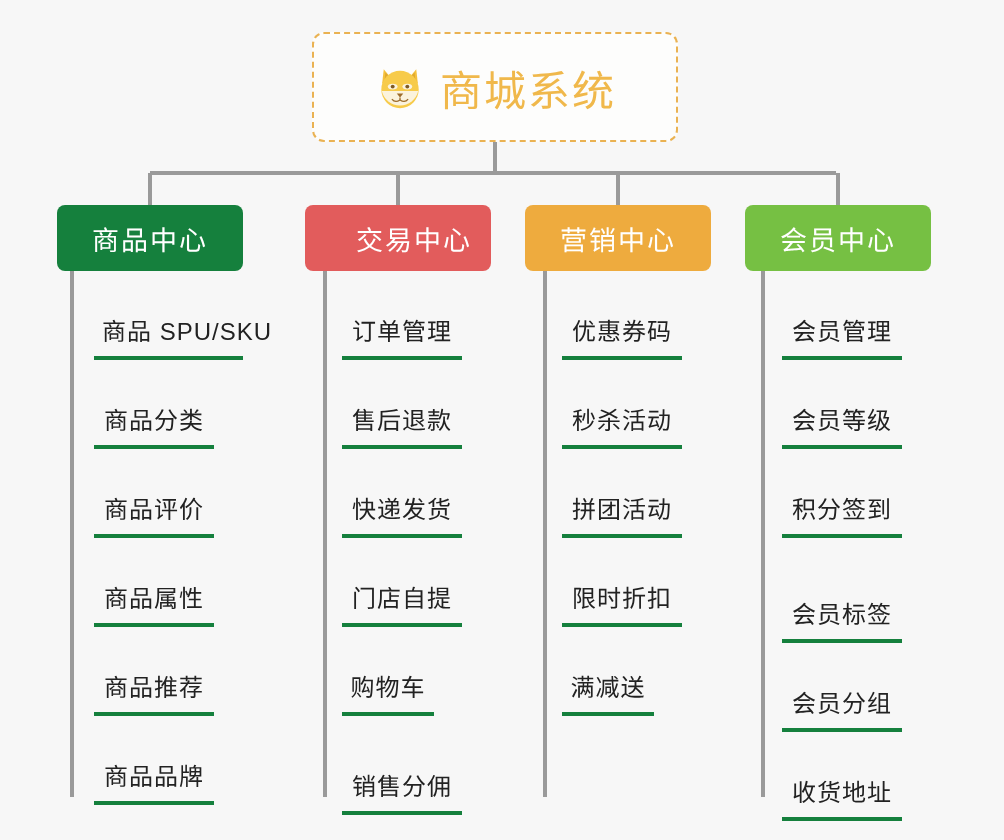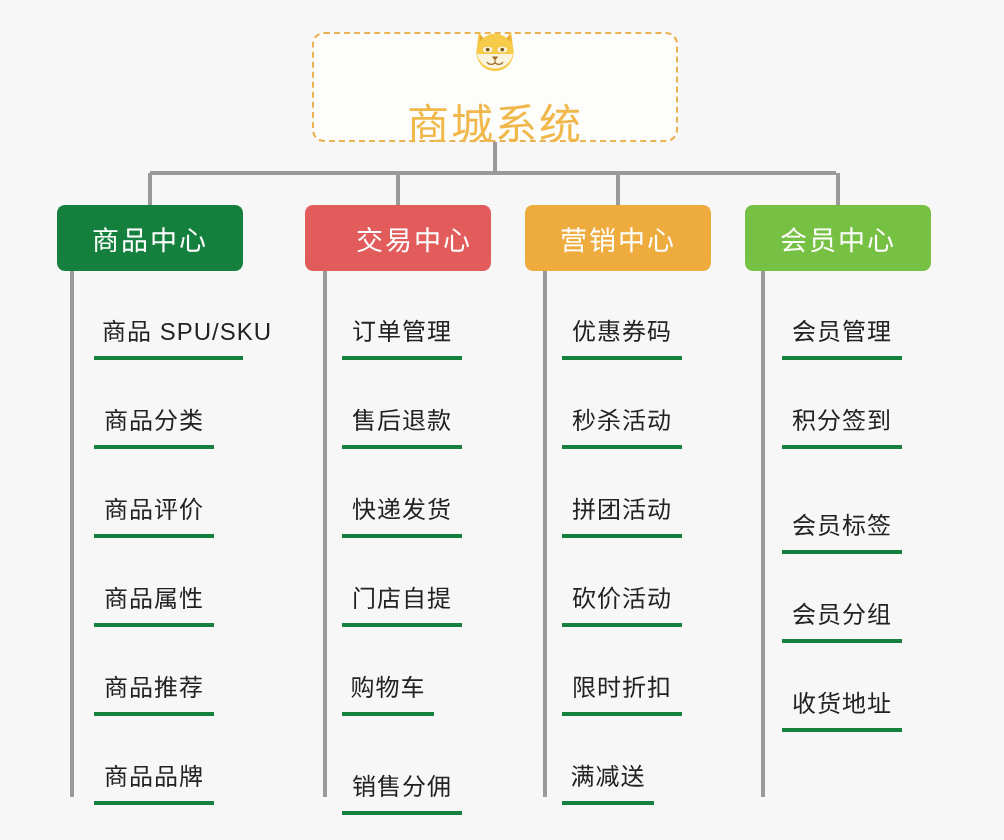--- a/index.html
+++ b/index.html
@@ -30,21 +30,20 @@
     width: 366px;
     height: 110px;
     box-sizing: border-box;
     background: #fdfdfc;
     border: 2px dashed #eab252;
     border-radius: 12px;
     display: flex;
     align-items: center;
     justify-content: center;
     gap: 14px;
-    flex-direction: column;
   }
   .root-emoji {
     font-size: 44px;
     line-height: 1;
     display: block;
     width: 52px;
     height: 52px;
     position: relative;
   }
   .root-title {
@@ -247,25 +246,20 @@
               <span class="leaf-text">秒杀活动</span>
             </div>
           </div>
           <div class="leaf" style="height: 89px;">
             <div class="leaf-inner">
               <span class="leaf-text">拼团活动</span>
             </div>
           </div>
           <div class="leaf" style="height: 89px;">
             <div class="leaf-inner">
-              <span class="leaf-text">砍价活动</span>
-            </div>
-          </div>
-          <div class="leaf" style="height: 89px;">
-            <div class="leaf-inner">
               <span class="leaf-text">限时折扣</span>
             </div>
           </div>
           <div class="leaf" style="height: 89px;">
             <div class="leaf-inner short">
               <span class="leaf-text">满减送</span>
             </div>
           </div>
         </div>
       </div>
@@ -274,20 +268,25 @@
           <span>会员中心</span>
         </div>
         <div class="leaf-list">
           <div class="leaf" style="height: 89px;">
             <div class="leaf-inner">
               <span class="leaf-text">会员管理</span>
             </div>
           </div>
           <div class="leaf" style="height: 89px;">
             <div class="leaf-inner">
+              <span class="leaf-text">会员等级</span>
+            </div>
+          </div>
+          <div class="leaf" style="height: 89px;">
+            <div class="leaf-inner">
               <span class="leaf-text">积分签到</span>
             </div>
           </div>
           <div class="leaf" style="height: 105px;">
             <div class="leaf-inner">
               <span class="leaf-text">会员标签</span>
             </div>
           </div>
           <div class="leaf" style="height: 89px;">
             <div class="leaf-inner">

